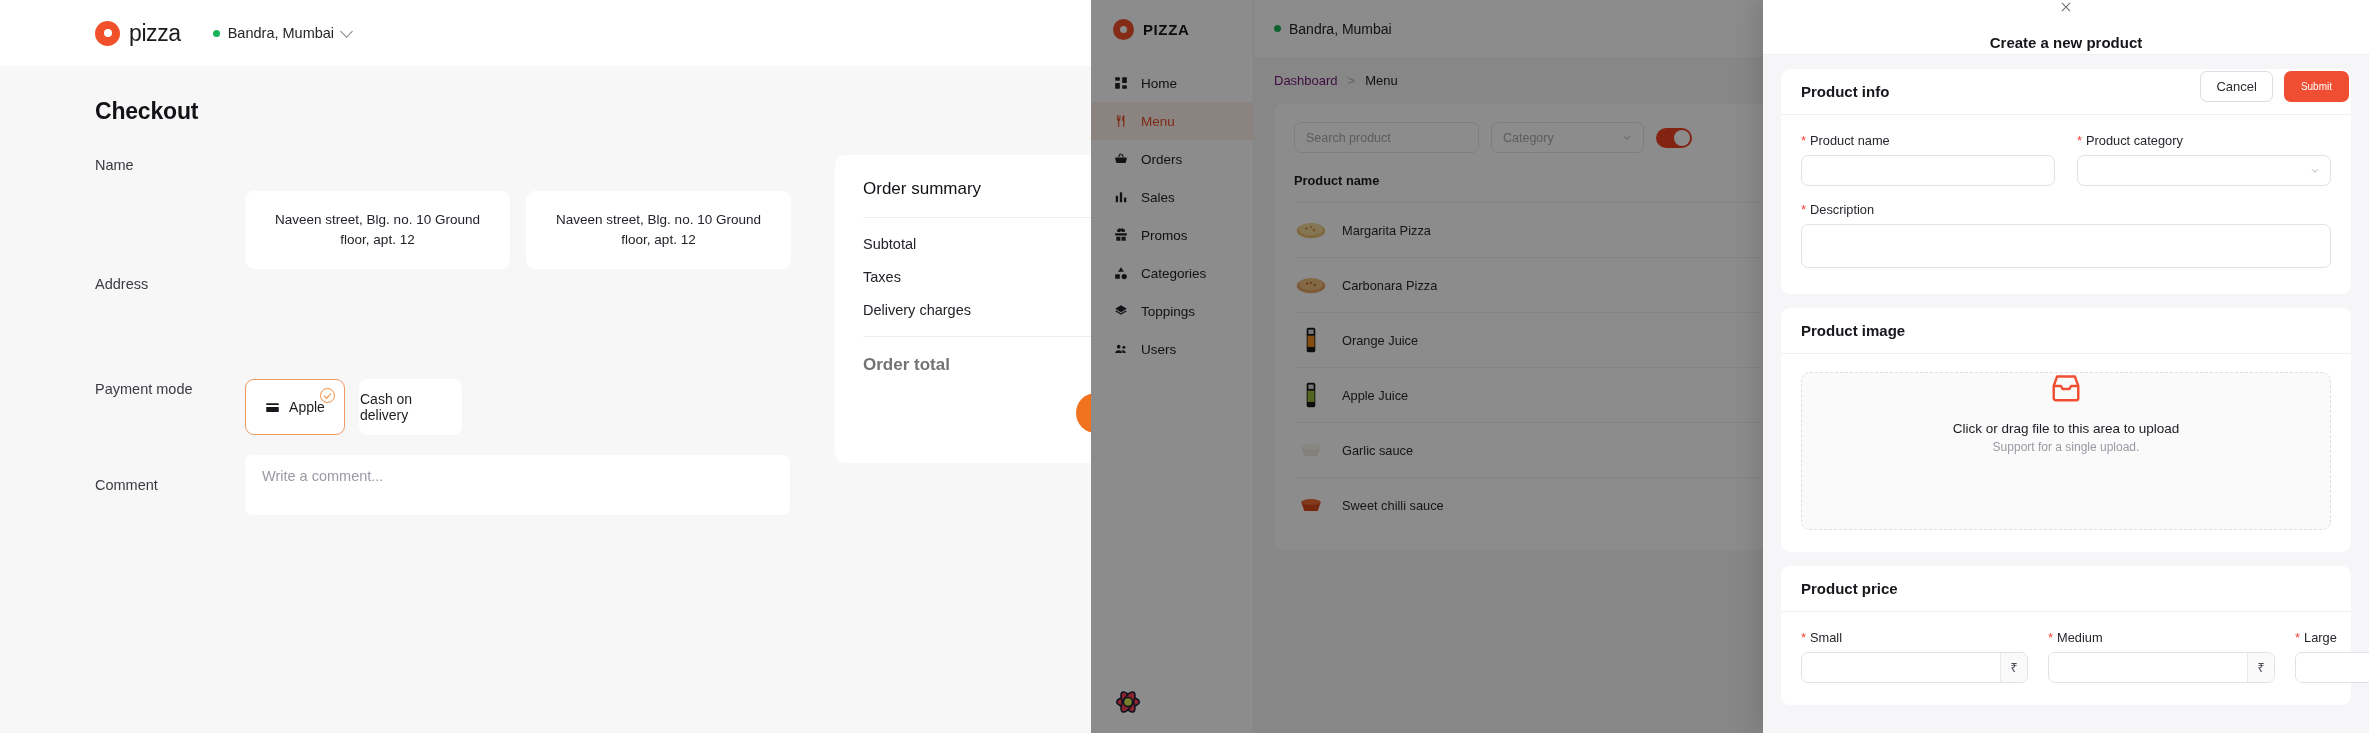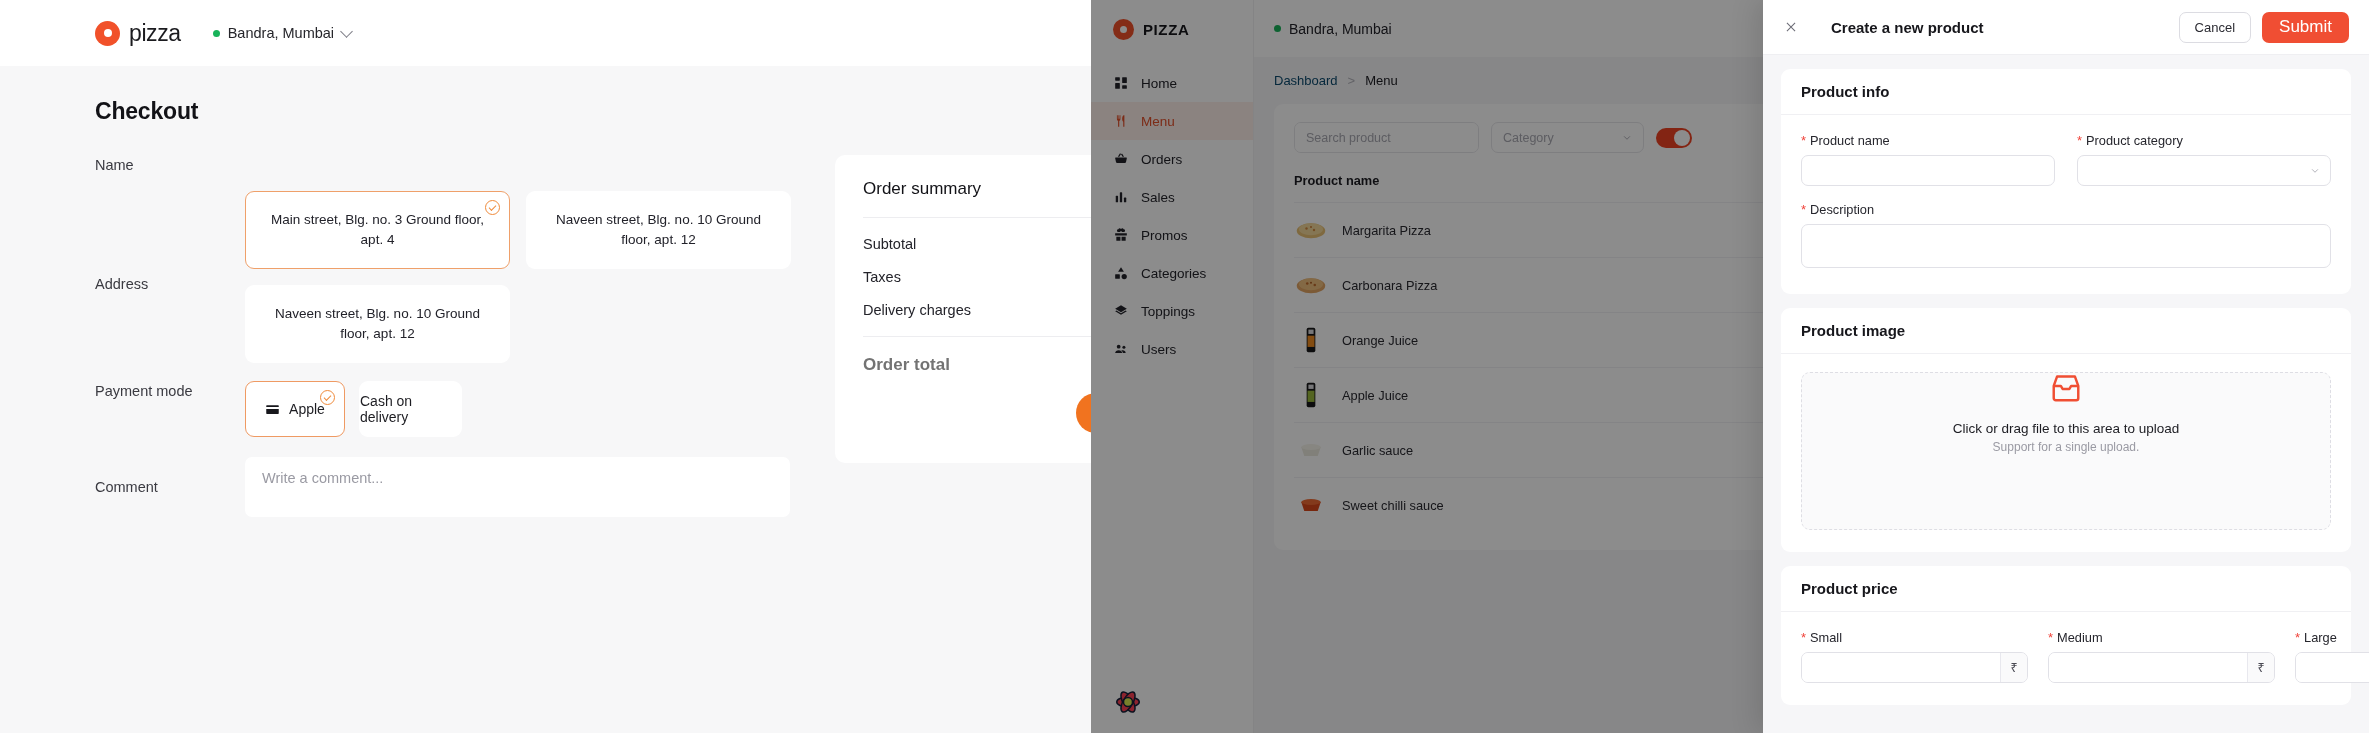--- a/index.html
+++ b/index.html
@@ -120,21 +120,21 @@
   .side-item {
     display: flex; align-items: center; gap: 12px; height: 38px; padding-left: 22px;
     font-size: 13.5px; color: #24242b; cursor: pointer;
   }
   .side-item.active { background: #fdeeea; color: #e2502a; }
   .side-item .si { width: 16px; height: 16px; display: flex; align-items: center; justify-content: center; flex: none; }
   .side-logo { position: absolute; left: 22px; bottom: 16px; width: 30px; height: 30px; }
 
   .admin-main { position: absolute; left: 163px; top: 57px; right: 0; bottom: 0; background: #f6f6f8; padding: 16px 0 0 20px; }
   .crumb { display: flex; align-items: center; gap: 10px; font-size: 13px; }
-  .crumb .c0 { color: #0c4a6e; }
+  .crumb .c0 { color: #701a75; }
   .crumb .sep { color: #b4b4bb; }
   .crumb .c1 { color: #1c1c22; }
   .panel { margin-top: 16px; margin-right: 0; background: #fff; border-radius: 9px; padding: 18px 20px; width: 1140px; }
   .filter-row { display: flex; align-items: center; gap: 12px; }
   .search-box { display: flex; width: 185px; height: 31px; border: 1px solid #e6e6ea; border-radius: 7px; overflow: hidden; }
   .search-box input { flex: 1; border: none; outline: none; padding: 0 11px; font-size: 12.5px; color: #25252c;
                       font-family: "Liberation Sans", sans-serif; background: #fff; }
   .search-box input::placeholder { color: #a9a9b2; }
   .search-btn { width: 31px; border-left: 1px solid #e6e6ea; background: #fff; display:flex; align-items:center; justify-content:center; cursor:pointer; }
   .cat-select {
@@ -154,33 +154,34 @@
   .thumb { width: 34px; height: 26px; flex: none; display: flex; align-items: center; justify-content: center; }
 
   .dim { position: absolute; left: 1091px; top: 0; width: 1278px; height: 733px; background: rgba(0,0,0,0.45); }
 
   
   .drawer {
     position: absolute; right: 0; top: 0; width: 606px; height: 733px; background: #f6f6f8;
     box-shadow: -6px 0 26px rgba(0,0,0,0.13);
   }
   .drawer-head {
-    height: 55px; background: #fff; display: flex; align-items: center; gap: 32px; padding: 0 20px;
+    height: 55px; background: #fff; display: flex; align-items: center; gap: 20px; padding: 0 20px;
     border-bottom: 1px solid #efeff2;
+    flex-direction: column;
   }
   .dclose { width: 16px; height: 16px; cursor: pointer; color: #6c6c76; display:flex; align-items:center; justify-content:center; }
   .dtitle { font-size: 15px; font-weight: 700; color: #16161b; }
   .dbtns { margin-left: auto; display: flex; gap: 11px; }
   .btn-cancel {
     height: 31px; padding: 0 15px; border: 1px solid #dcdce2; border-radius: 7px; background: #fff;
     font-size: 13px; color: #2b2b32; cursor: pointer; font-family: "Liberation Sans", sans-serif;
   }
   .btn-submit {
     height: 31px; padding: 0 17px; border: none; border-radius: 7px; background: #f04e33; color: #fff;
-    font-size: 17px; cursor: pointer; font-family: "Liberation Sans", sans-serif;
+    font-size: 10px; cursor: pointer; font-family: "Liberation Sans", sans-serif;
   }
   .drawer-body { padding: 14px 18px 0 18px; height: 678px; overflow: hidden; }
   .card { background: #fff; border-radius: 9px; margin-bottom: 14px; }
   .card-head { padding: 14px 20px; font-size: 15px; font-weight: 700; color: #17171c; border-bottom: 1px solid #f0f0f3; }
   .card-body { padding: 18px 20px 22px 20px; }
   .field-row { display: flex; gap: 22px; }
   .field { flex: 1; }
   .flbl { font-size: 12.8px; color: #26262d; margin-bottom: 7px; display: flex; align-items: center; gap: 4px; }
   .req { color: #f0433a; font-size: 13px; line-height: 1; }
   .inp {
@@ -248,24 +249,20 @@
       <div class="form-col">
 
         <div class="frow">
           <div class="flabel">Name</div>
         </div>
 
         <div class="frow top" style="min-height:170px;">
           <div class="flabel" style="padding-top:85px;">Address</div>
           <div class="fctl">
             <div class="addr-grid">
-              <div class="addr-card sel">
-                <span class="tick"></span>
-                <span>Main street, Blg. no. 3 Ground floor, apt. 4</span>
-              </div>
               <div class="addr-card">
                 <span>Naveen street, Blg. no. 10 Ground floor, apt. 12</span>
               </div>
               <div class="addr-card">
                 <span>Naveen street, Blg. no. 10 Ground floor, apt. 12</span>
               </div>
             </div>
           </div>
         </div>
 

